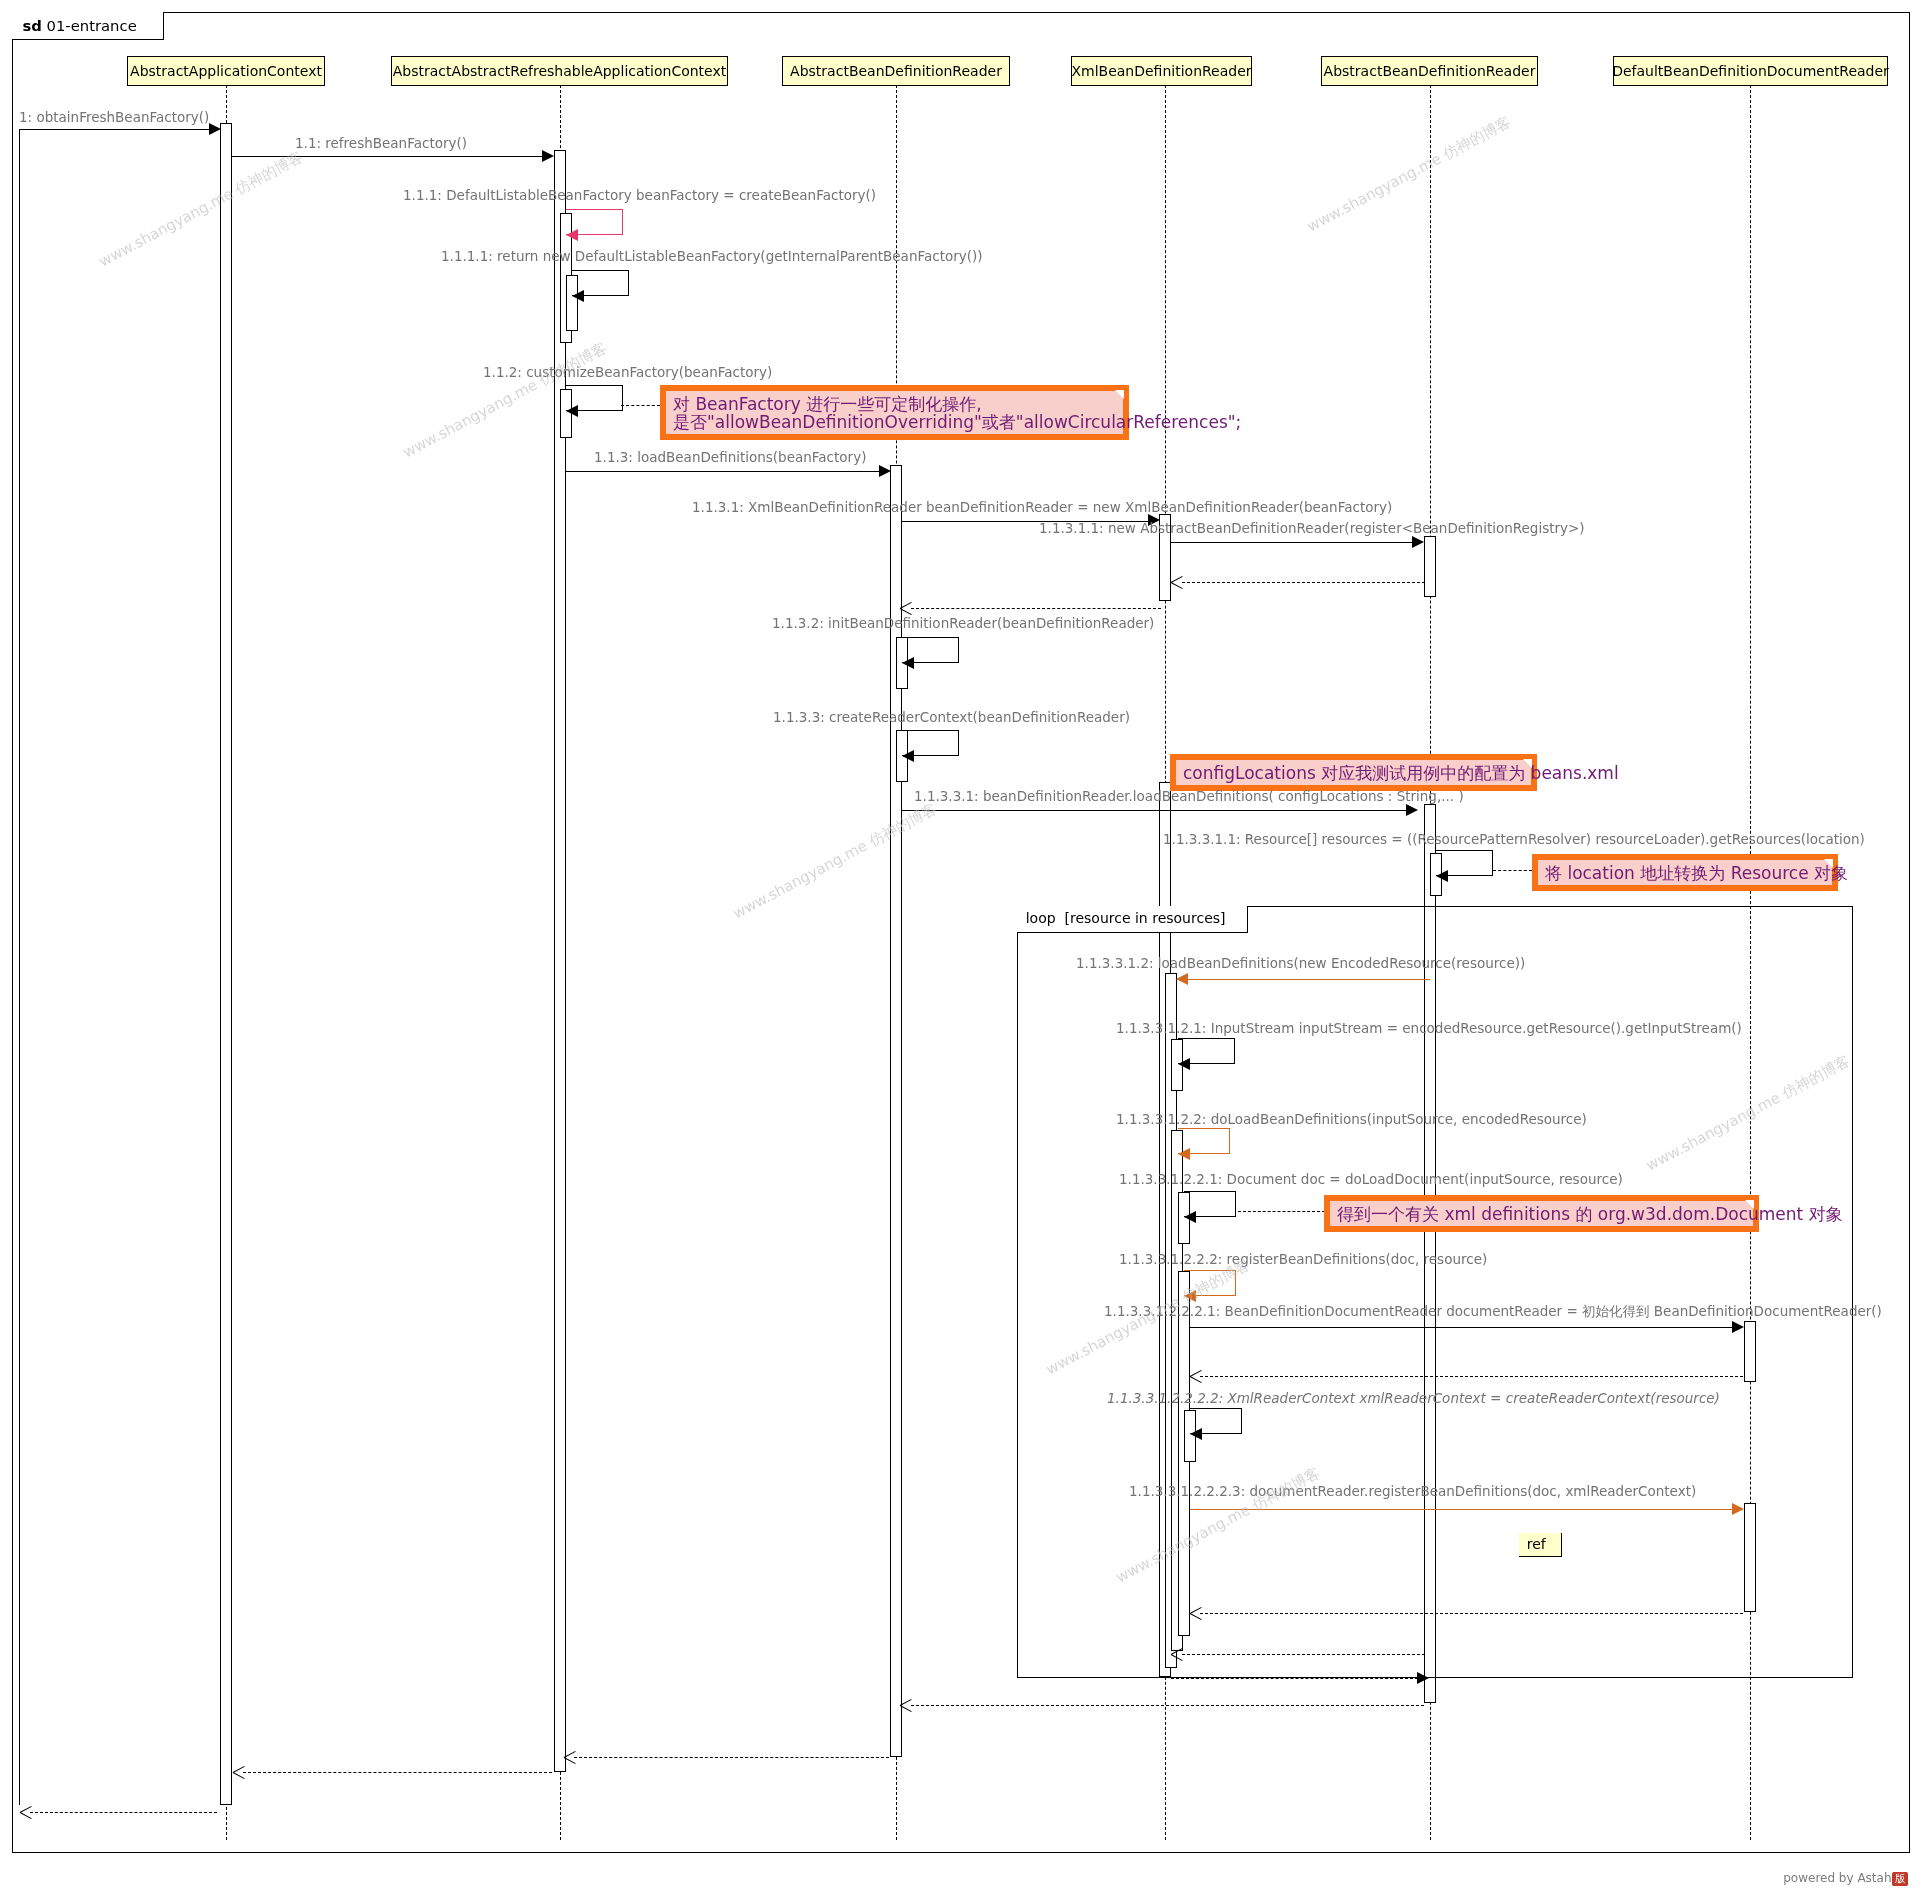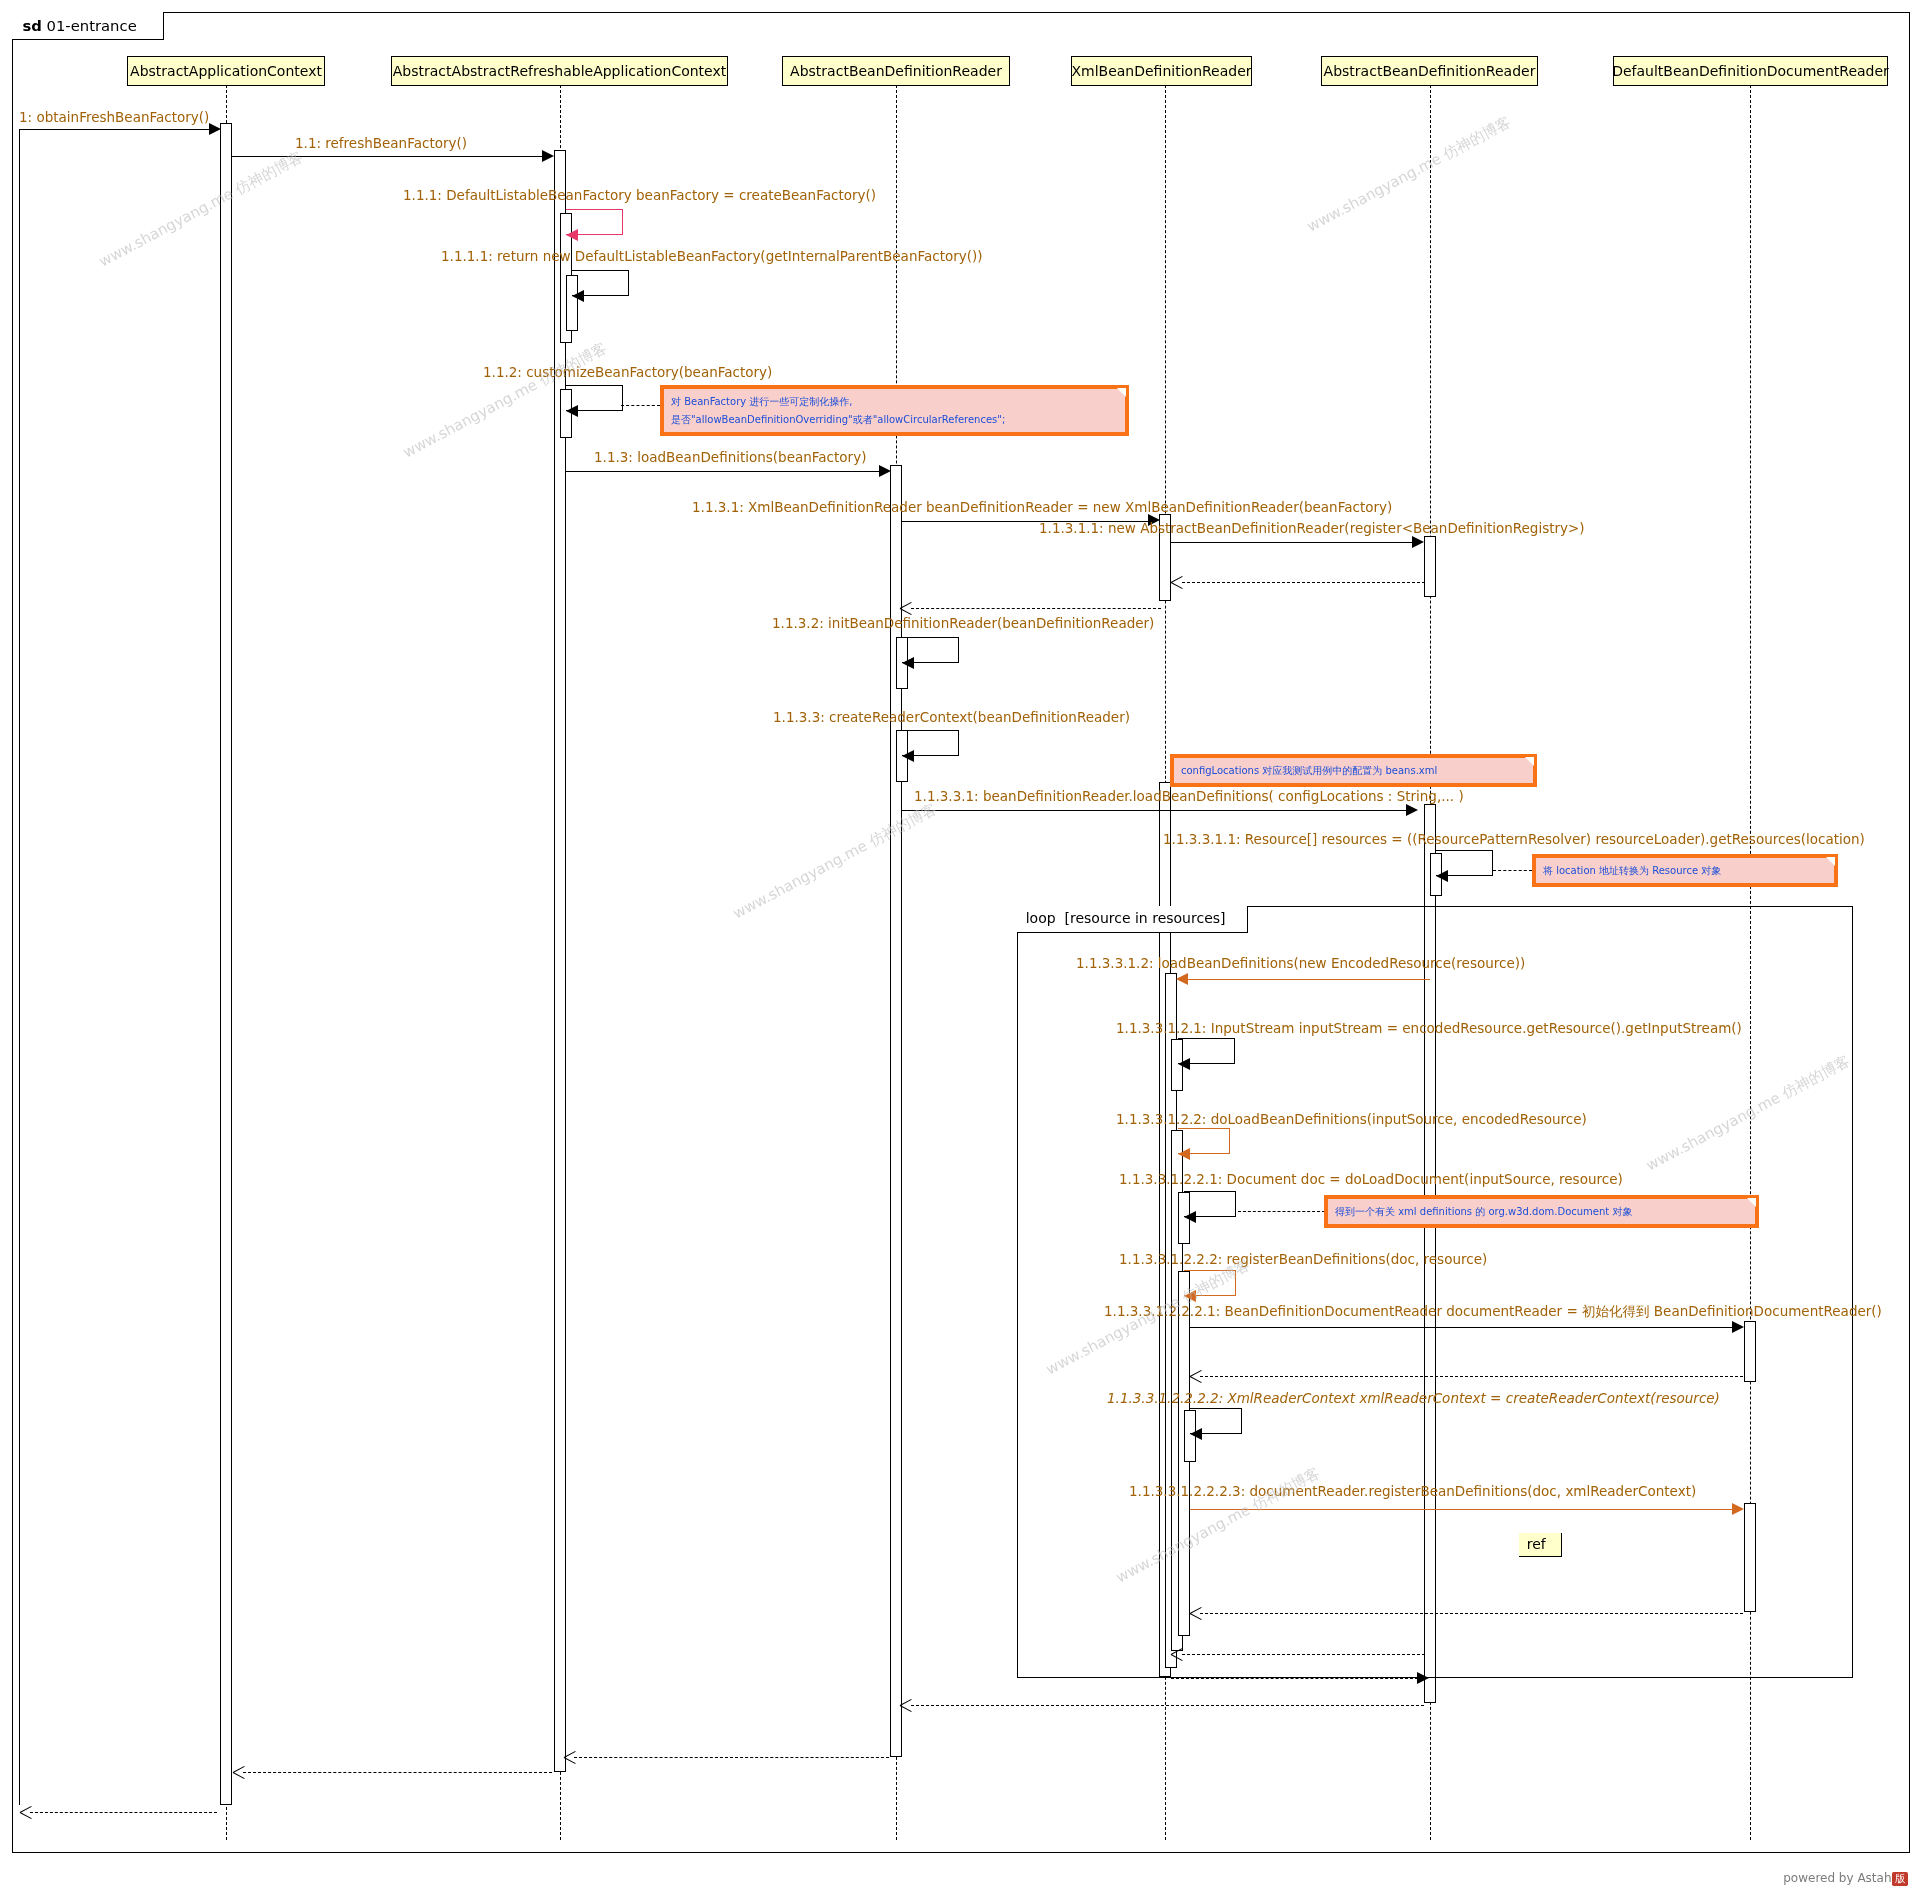--- a/index.html
+++ b/index.html
@@ -117,42 +117,42 @@
     border-top: 1.4px solid #000;
     transform-origin: left center;
   }
   .arr-open-l:before { transform: rotate(-28deg); }
   .arr-open-l:after  { transform: rotate(28deg); }
 
   .msg-label {
     position: absolute;
     font-size: 13.5px;
     line-height: 15.6px;
-    color: #a16207;
+    color: #737373;
     white-space: nowrap;
   }
 
   
   .self-box {
     position: absolute;
     border: 1.1px solid #000;
     border-left: none;
     background: transparent;
   }
   .self-box.orange { border-color: #d2691e; }
   .self-box.pink   { border-color: #e8386a; }
 
   
   .note {
     position: absolute;
     background: #f9cfcb;
-    border: 4px solid #f97316;
-    font-size: 10px;
+    border: 6px solid #f97316;
+    font-size: 17px;
     line-height: 18px;
-    color: #1d4ed8;
+    color: #701a75;
     padding: 3.5px 7px;
     white-space: pre;
   }
   .note:after {
     content: "";
     position: absolute;
     right: -0.9px; top: -0.9px;
     width: 0; height: 0;
     border-left: 9.6px solid transparent;
     border-top: 9.6px solid #ffffff;

